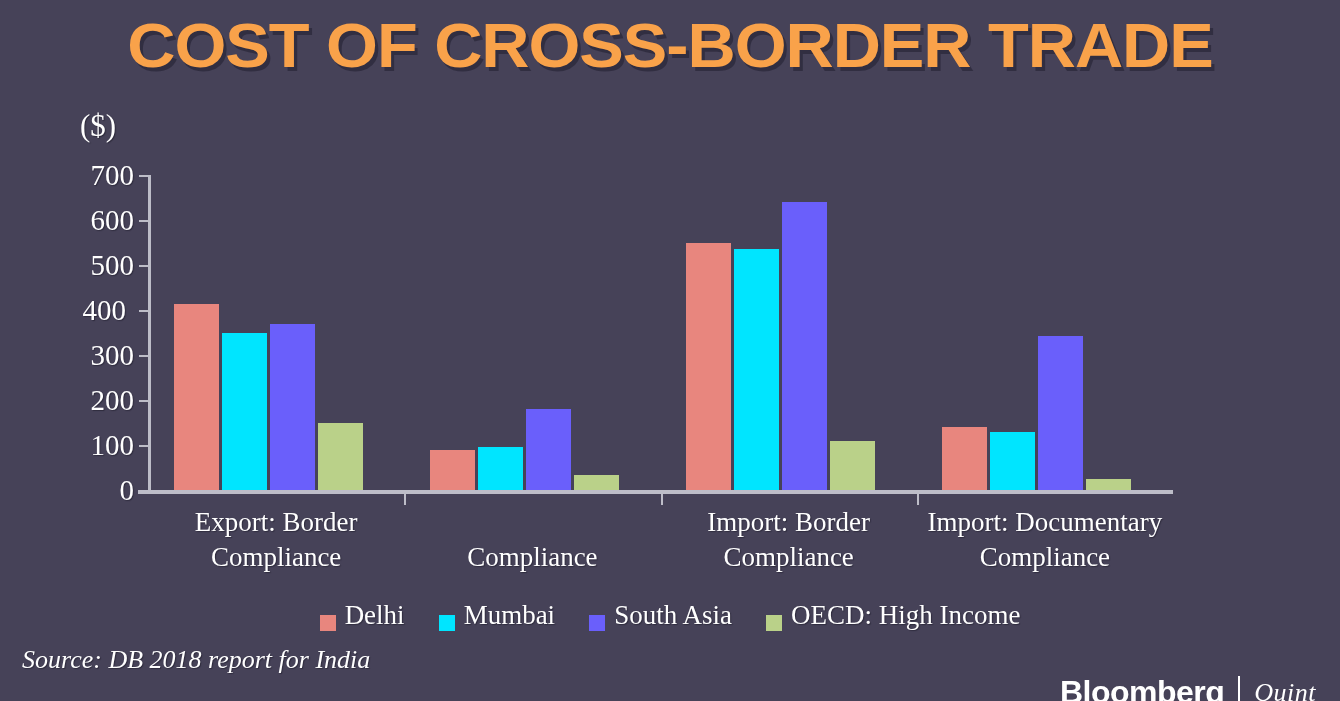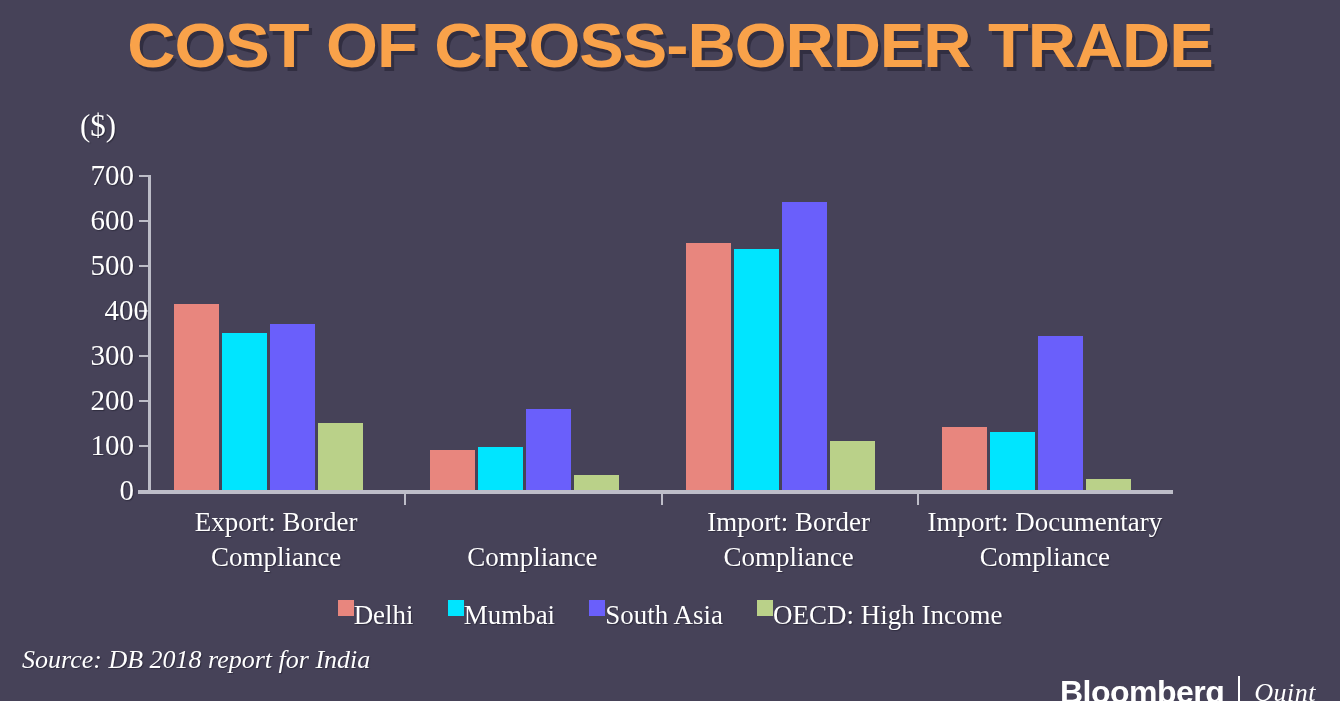--- a/index.html
+++ b/index.html
@@ -92,21 +92,21 @@
     line-height:1.28;
     text-shadow:1px 1px 1px rgba(20,18,30,.45);
   }
 
   
   .legend{
     position:absolute; left:0; top:600px; width:1340px;
     display:flex; justify-content:center; align-items:center;
     gap:34px;
   }
-  .legend-item{ display:flex; align-items:flex-start; }
+  .legend-item{ display:flex; align-items:flex-end; gap:9px; }
   .legend-swatch{ width:16px; height:16px; display:block; }
   .legend-text{
     font-size:27px; color:#FFFFFF;
     text-shadow:1px 1px 1px rgba(20,18,30,.45);
     white-space:nowrap;
   }
 
   
   .source{
     position:absolute; left:22px; top:645px;
@@ -176,21 +176,21 @@
       <div class="bar" title="Mumbai: 128" style="left: 842.375px; width: 45px; height: 57.6px; background: rgb(0, 229, 255);"></div>
       <div class="bar" title="South Asia: 343" style="left: 890.375px; width: 45px; height: 154.35px; background: rgb(106, 95, 251);"></div>
       <div class="bar" title="OECD: High Income: 25" style="left: 938.375px; width: 45px; height: 11.25px; background: rgb(186, 209, 137);"></div>
     </div>
 </div>
 <div id="y-labels">
     <div class="y-tick-label" style="position: absolute; left: 64px; right: auto; top: 490px;">0</div>
     <div class="y-tick-label" style="position: absolute; left: 64px; right: auto; top: 445px;">100</div>
     <div class="y-tick-label" style="position: absolute; left: 64px; right: auto; top: 400px;">200</div>
     <div class="y-tick-label" style="position: absolute; left: 64px; right: auto; top: 355px;">300</div>
-    <div class="y-tick-label" style="position: absolute; left: 78px; right: auto; top: 310px;">400</div>
+    <div class="y-tick-label" style="position: absolute; left: 56px; right: auto; top: 310px;">400</div>
     <div class="y-tick-label" style="position: absolute; left: 64px; right: auto; top: 265px;">500</div>
     <div class="y-tick-label" style="position: absolute; left: 64px; right: auto; top: 220px;">600</div>
     <div class="y-tick-label" style="position: absolute; left: 64px; right: auto; top: 175px;">700</div>
   </div>
 
 <div class="cat-labels" id="cat-labels">
     <div class="cat-label"><span>Export: Border</span><br><span>Compliance</span></div>
     <div class="cat-label"><br><span>Compliance</span></div>
     <div class="cat-label"><span>Import: Border</span><br><span>Compliance</span></div>
     <div class="cat-label"><span>Import: Documentary</span><br><span>Compliance</span></div>

